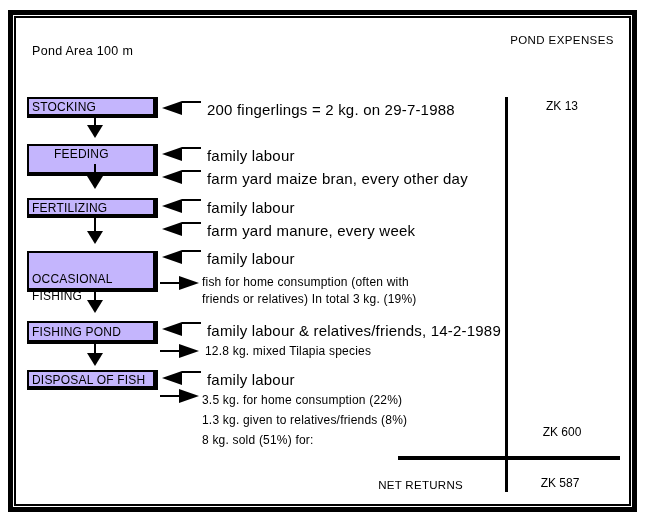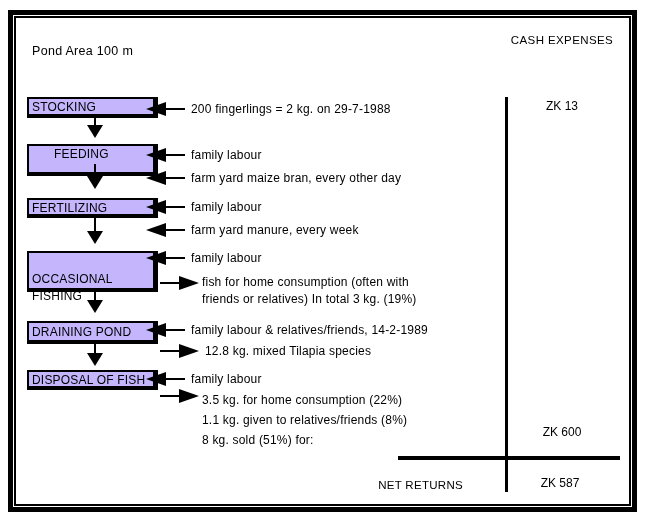--- a/index.html
+++ b/index.html
@@ -31,22 +31,22 @@
   .down-arrow .head{width:0;height:0;margin:0 auto;
        border-left:8px solid transparent;border-right:8px solid transparent;
        border-top:13px solid #000;}
   .d0{top:117px;} .d0 .stem{height:8px;}
   .d1{top:164px;} .d1 .stem{height:12px;}
   .d2{top:218px;} .d2 .stem{height:13px;}
   .d3{top:289px;} .d3 .stem{height:11px;}
   .d4{top:343px;} .d4 .stem{height:10px;}
 
   
-  .ann{position:absolute;left:146px;height:16px;display:flex;align-items:center;
-       font-size:12px;letter-spacing:0.2px;white-space:nowrap;}
+  .ann{position:absolute;left:162px;height:16px;display:flex;align-items:flex-start;
+       font-size:15px;letter-spacing:0.2px;white-space:nowrap;}
   .tri-l{width:0;height:0;border-top:7px solid transparent;
          border-bottom:7px solid transparent;border-right:20px solid #000;}
   .tri-r{width:0;height:0;border-top:7px solid transparent;
          border-bottom:7px solid transparent;border-left:20px solid #000;}
   .tail{width:19px;height:2px;background:#000;}
   .ann .txt{margin-left:6px;}
   .a0{top:101px;} .a1{top:147px;} .a2{top:170px;} .a3{top:199px;}
   .a4{top:222px;} .a5{top:250px;} .a6{top:322px;} .a7{top:371px;}
 
   
@@ -78,36 +78,36 @@
 </head>
 <body>
 
 <div id="page">
 
   <div class="frame-outer">
     <div class="frame-inner"></div>
   </div>
 
   <div class="pond-area">Pond Area 100 m</div>
-  <div class="cash-expenses">CASH EXPENSES</div>
+  <div class="cash-expenses">POND EXPENSES</div>
 
   <div class="stage-box b0">
     <span>STOCKING</span>
   </div>
   <div class="stage-box b1">
     <span>FEEDING</span>
   </div>
   <div class="stage-box b2">
     <span>FERTILIZING</span>
   </div>
   <div class="stage-box b3">
     <span>OCCASIONAL FISHING</span>
   </div>
   <div class="stage-box b4">
-    <span>DRAINING POND</span>
+    <span>FISHING POND</span>
   </div>
   <div class="stage-box b5">
     <span>DISPOSAL OF FISH</span>
   </div>
 
   <div class="down-arrow d0">
       <div class="stem"></div>
       <div class="head"></div>
     </div>
   <div class="down-arrow d1">
@@ -179,21 +179,21 @@
     <span class="tail"></span>
       <span class="tri-r"></span>
     <span class="txt">12.8 kg. mixed Tilapia species</span>
   </div>
 
   <div class="rarrow g2">
     <span class="tail"></span>
       <span class="tri-r"></span>
   </div>
   <div class="tblock t-disp">3.5 kg. for home consumption (22%)
-1.1 kg. given to relatives/friends (8%)
+1.3 kg. given to relatives/friends (8%)
 8 kg. sold (51%) for:</div>
 
   <div class="vline"></div>
   <div class="hline"></div>
   <div class="zk13">ZK 13</div>
   <div class="zk600">ZK 600</div>
   <div class="net-returns">NET RETURNS</div>
   <div class="zk587">ZK 587</div>
 
 </div>

